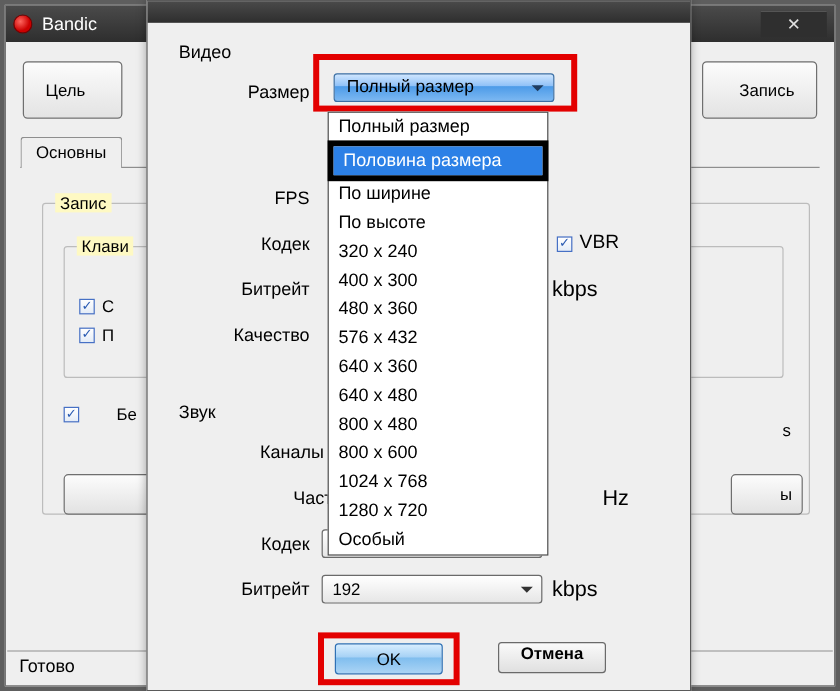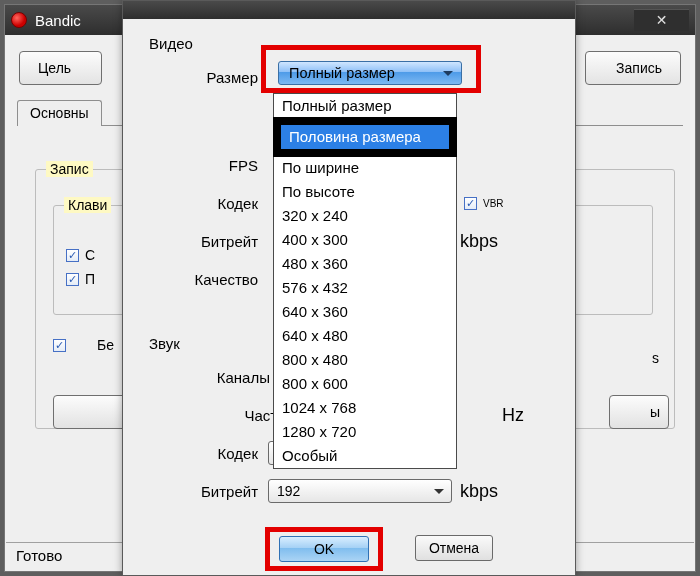--- a/index.html
+++ b/index.html
@@ -51,21 +51,21 @@
     line-height: 20px;
     font-size: 14px;
   }
 
   .main-toolbar {
     display: flex;
     padding: 16px 14px 10px 14px;
     gap: 0;
   }
   .toolbar-btn {
-    height: 34px;
+    height: 48px;
     background: linear-gradient(#fcfcfc, #e3e3e3);
     border: 1px solid #6f6f6f;
     border-radius: 4px;
     padding: 0 18px;
     display: flex; align-items: center; justify-content: center;
     font-size: 14px;
     white-space: nowrap;
   }
   .toolbar-btn.cut-left { padding-left: 30px; }
   .toolbar-btn.cut-right { padding-right: 30px; }
@@ -186,21 +186,21 @@
     display:flex; align-items:center; padding:0 20px 0 8px;
     font-size: 14px; position:relative;
   }
   .form-row .fctrl::after {
     content:""; position:absolute; right:7px; top:9px;
     border:5px solid transparent; border-top-color:#333;
   }
   .form-row .funit {
     margin-left: 8px; font-size: 18px;
   }
-  .form-row .chk-vbr { margin-left: 12px; display:flex; align-items:center; font-size:10px; }
+  .form-row .chk-vbr { margin-left: 12px; display:flex; align-items:center; font-size:16px; }
 
   .row-size    { top: 62px; }
   .row-fps     { top: 150px; }
   .row-vcodec  { top: 188px; }
   .row-vbitrate{ top: 226px; }
   .row-quality { top: 264px; }
   .row-channels{ top: 362px; padding-left: 12px; }
   .row-freq    { top: 400px; padding-left: 42px; }
   .row-acodec  { top: 438px; }
   .row-abitrate{ top: 476px; }
@@ -232,21 +232,21 @@
     width: 184px;
     background: #fff;
     border: 1px solid #4a4a4a;
     font-size: 15px;
   }
   .dropdown .opt {
     padding: 2px 8px;
     line-height: 20px;
     white-space: nowrap;
   }
-  .opt-second-wrap { border: 8px solid #000000; margin: -1px; }
+  .opt-second-wrap { border: 5px solid #000000; margin: -1px; }
   .dropdown .opt.sel {
     background: #2c80e6; color: #fff;
   }
 
   
   .ok-wrap {
     position: absolute;
     left: 142px; bottom: 4px;
     width: 118px; height: 44px;
     border: 5px solid #e30000;
@@ -255,25 +255,26 @@
   .ok-btn {
     width: 90px; height: 26px;
     background: linear-gradient(#d8eeff,#a5d1f5 45%,#7fbdee 46%,#abd4f5);
     border: 1px solid #2f71b5; border-radius: 3px;
     display:flex; align-items:center; justify-content:center;
     font-size:14px;
   }
   .cancel-btn {
     position: absolute;
     left: 292px; bottom: 14px;
-    width: 78px; height: 26px;
+    width: 90px; height: 26px;
     background: linear-gradient(#fafafa,#e0e0e0);
     border: 1px solid #6a6a6a; border-radius: 3px;
-    display:flex; align-items:center; justify-content:center;
+    display:flex; justify-content:center;
     font-size:14px;
+    font-weight:bold;
   }
 
   
   .peek-right {
     position:absolute; font-size:14px;
   }
 </style>
 </head>
 <body>
 

